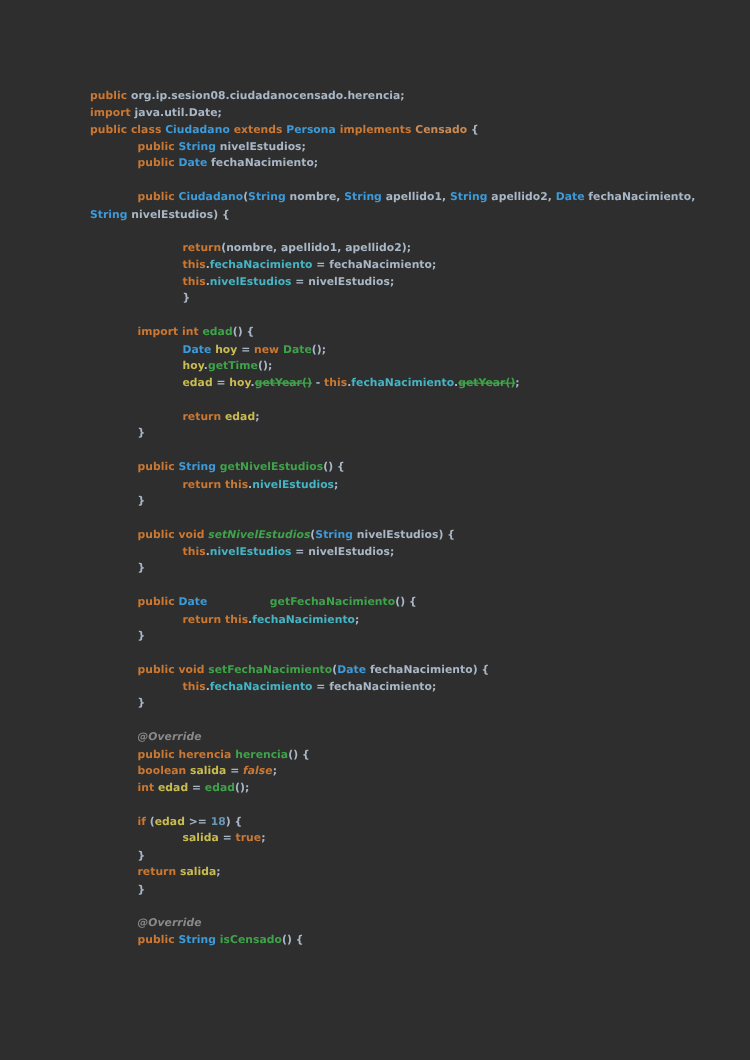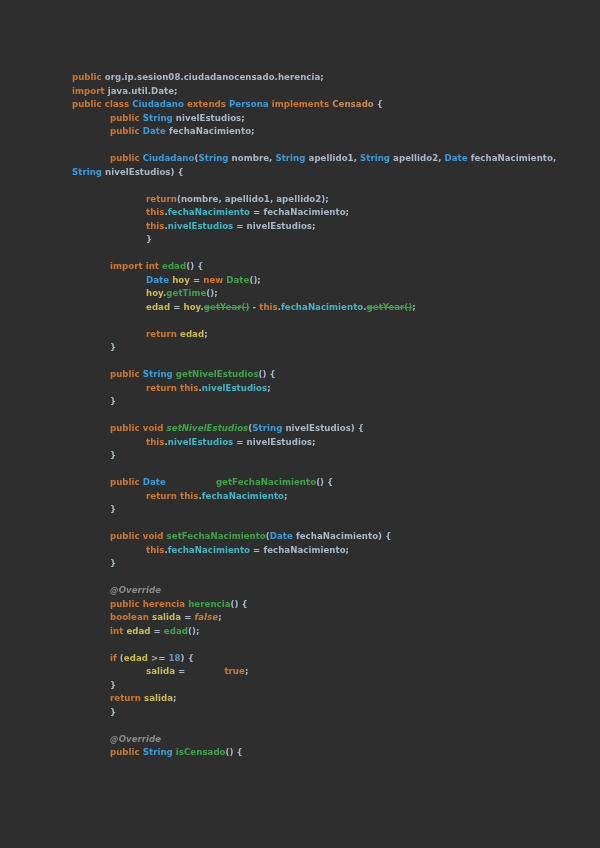--- a/index.html
+++ b/index.html
@@ -65,20 +65,20 @@
     <div class="line ind1"><span class="tok" style="color: rgb(204, 120, 50);">public void </span><span class="tok" style="color: rgb(63, 163, 74);">setFechaNacimiento</span><span class="tok" style="color: rgb(169, 183, 198);">(</span><span class="tok" style="color: rgb(61, 155, 217);">Date </span><span class="tok" style="color: rgb(169, 183, 198);">fechaNacimiento) {</span></div>
     <div class="line ind2"><span class="tok" style="color: rgb(204, 120, 50);">this</span><span class="tok" style="color: rgb(169, 183, 198);">.</span><span class="tok" style="color: rgb(69, 181, 197);">fechaNacimiento </span><span class="tok" style="color: rgb(169, 183, 198);">= fechaNacimiento;</span></div>
     <div class="line ind1"><span class="tok" style="color: rgb(169, 183, 198);">}</span></div>
     <div class="line ind0"></div>
     <div class="line ind1"><span class="tok" style="color: rgb(138, 138, 138); font-style: italic;">@Override</span></div>
     <div class="line ind1"><span class="tok" style="color: rgb(204, 120, 50);">public herencia </span><span class="tok" style="color: rgb(63, 163, 74);">herencia</span><span class="tok" style="color: rgb(169, 183, 198);">() {</span></div>
     <div class="line ind1"><span class="tok" style="color: rgb(204, 120, 50);">boolean </span><span class="tok" style="color: rgb(201, 188, 80);">salida </span><span class="tok" style="color: rgb(169, 183, 198);">= </span><span class="tok" style="color: rgb(204, 120, 50); font-style: italic;">false</span><span class="tok" style="color: rgb(169, 183, 198);">;</span></div>
     <div class="line ind1"><span class="tok" style="color: rgb(204, 120, 50);">int </span><span class="tok" style="color: rgb(201, 188, 80);">edad </span><span class="tok" style="color: rgb(169, 183, 198);">= </span><span class="tok" style="color: rgb(63, 163, 74);">edad</span><span class="tok" style="color: rgb(169, 183, 198);">();</span></div>
     <div class="line ind0"></div>
     <div class="line ind1"><span class="tok" style="color: rgb(204, 120, 50);">if </span><span class="tok" style="color: rgb(169, 183, 198);">(</span><span class="tok" style="color: rgb(201, 188, 80);">edad </span><span class="tok" style="color: rgb(169, 183, 198);">&gt;= </span><span class="tok" style="color: rgb(104, 151, 187);">18</span><span class="tok" style="color: rgb(169, 183, 198);">) {</span></div>
-    <div class="line ind2"><span class="tok" style="color: rgb(201, 188, 80);">salida </span><span class="tok" style="color: rgb(169, 183, 198);">= </span><span class="tok" style="color: rgb(204, 120, 50); margin-left: 36px;">true</span><span class="tok" style="color: rgb(169, 183, 198);">;</span></div>
+    <div class="line ind2"><span class="tok" style="color: rgb(201, 188, 80);">salida </span><span class="tok" style="color: rgb(169, 183, 198);">= </span><span class="tok" style="color: rgb(204, 120, 50);">true</span><span class="tok" style="color: rgb(169, 183, 198);">;</span></div>
     <div class="line ind1"><span class="tok" style="color: rgb(169, 183, 198);">}</span></div>
     <div class="line ind1"><span class="tok" style="color: rgb(204, 120, 50);">return </span><span class="tok" style="color: rgb(201, 188, 80);">salida</span><span class="tok" style="color: rgb(169, 183, 198);">;</span></div>
     <div class="line ind1"><span class="tok" style="color: rgb(169, 183, 198);">}</span></div>
     <div class="line ind0"></div>
     <div class="line ind1"><span class="tok" style="color: rgb(138, 138, 138); font-style: italic;">@Override</span></div>
     <div class="line ind1"><span class="tok" style="color: rgb(204, 120, 50);">public </span><span class="tok" style="color: rgb(61, 155, 217);">String </span><span class="tok" style="color: rgb(63, 163, 74);">isCensado</span><span class="tok" style="color: rgb(169, 183, 198);">() {</span></div>
   </div>
 
 </body></html>

